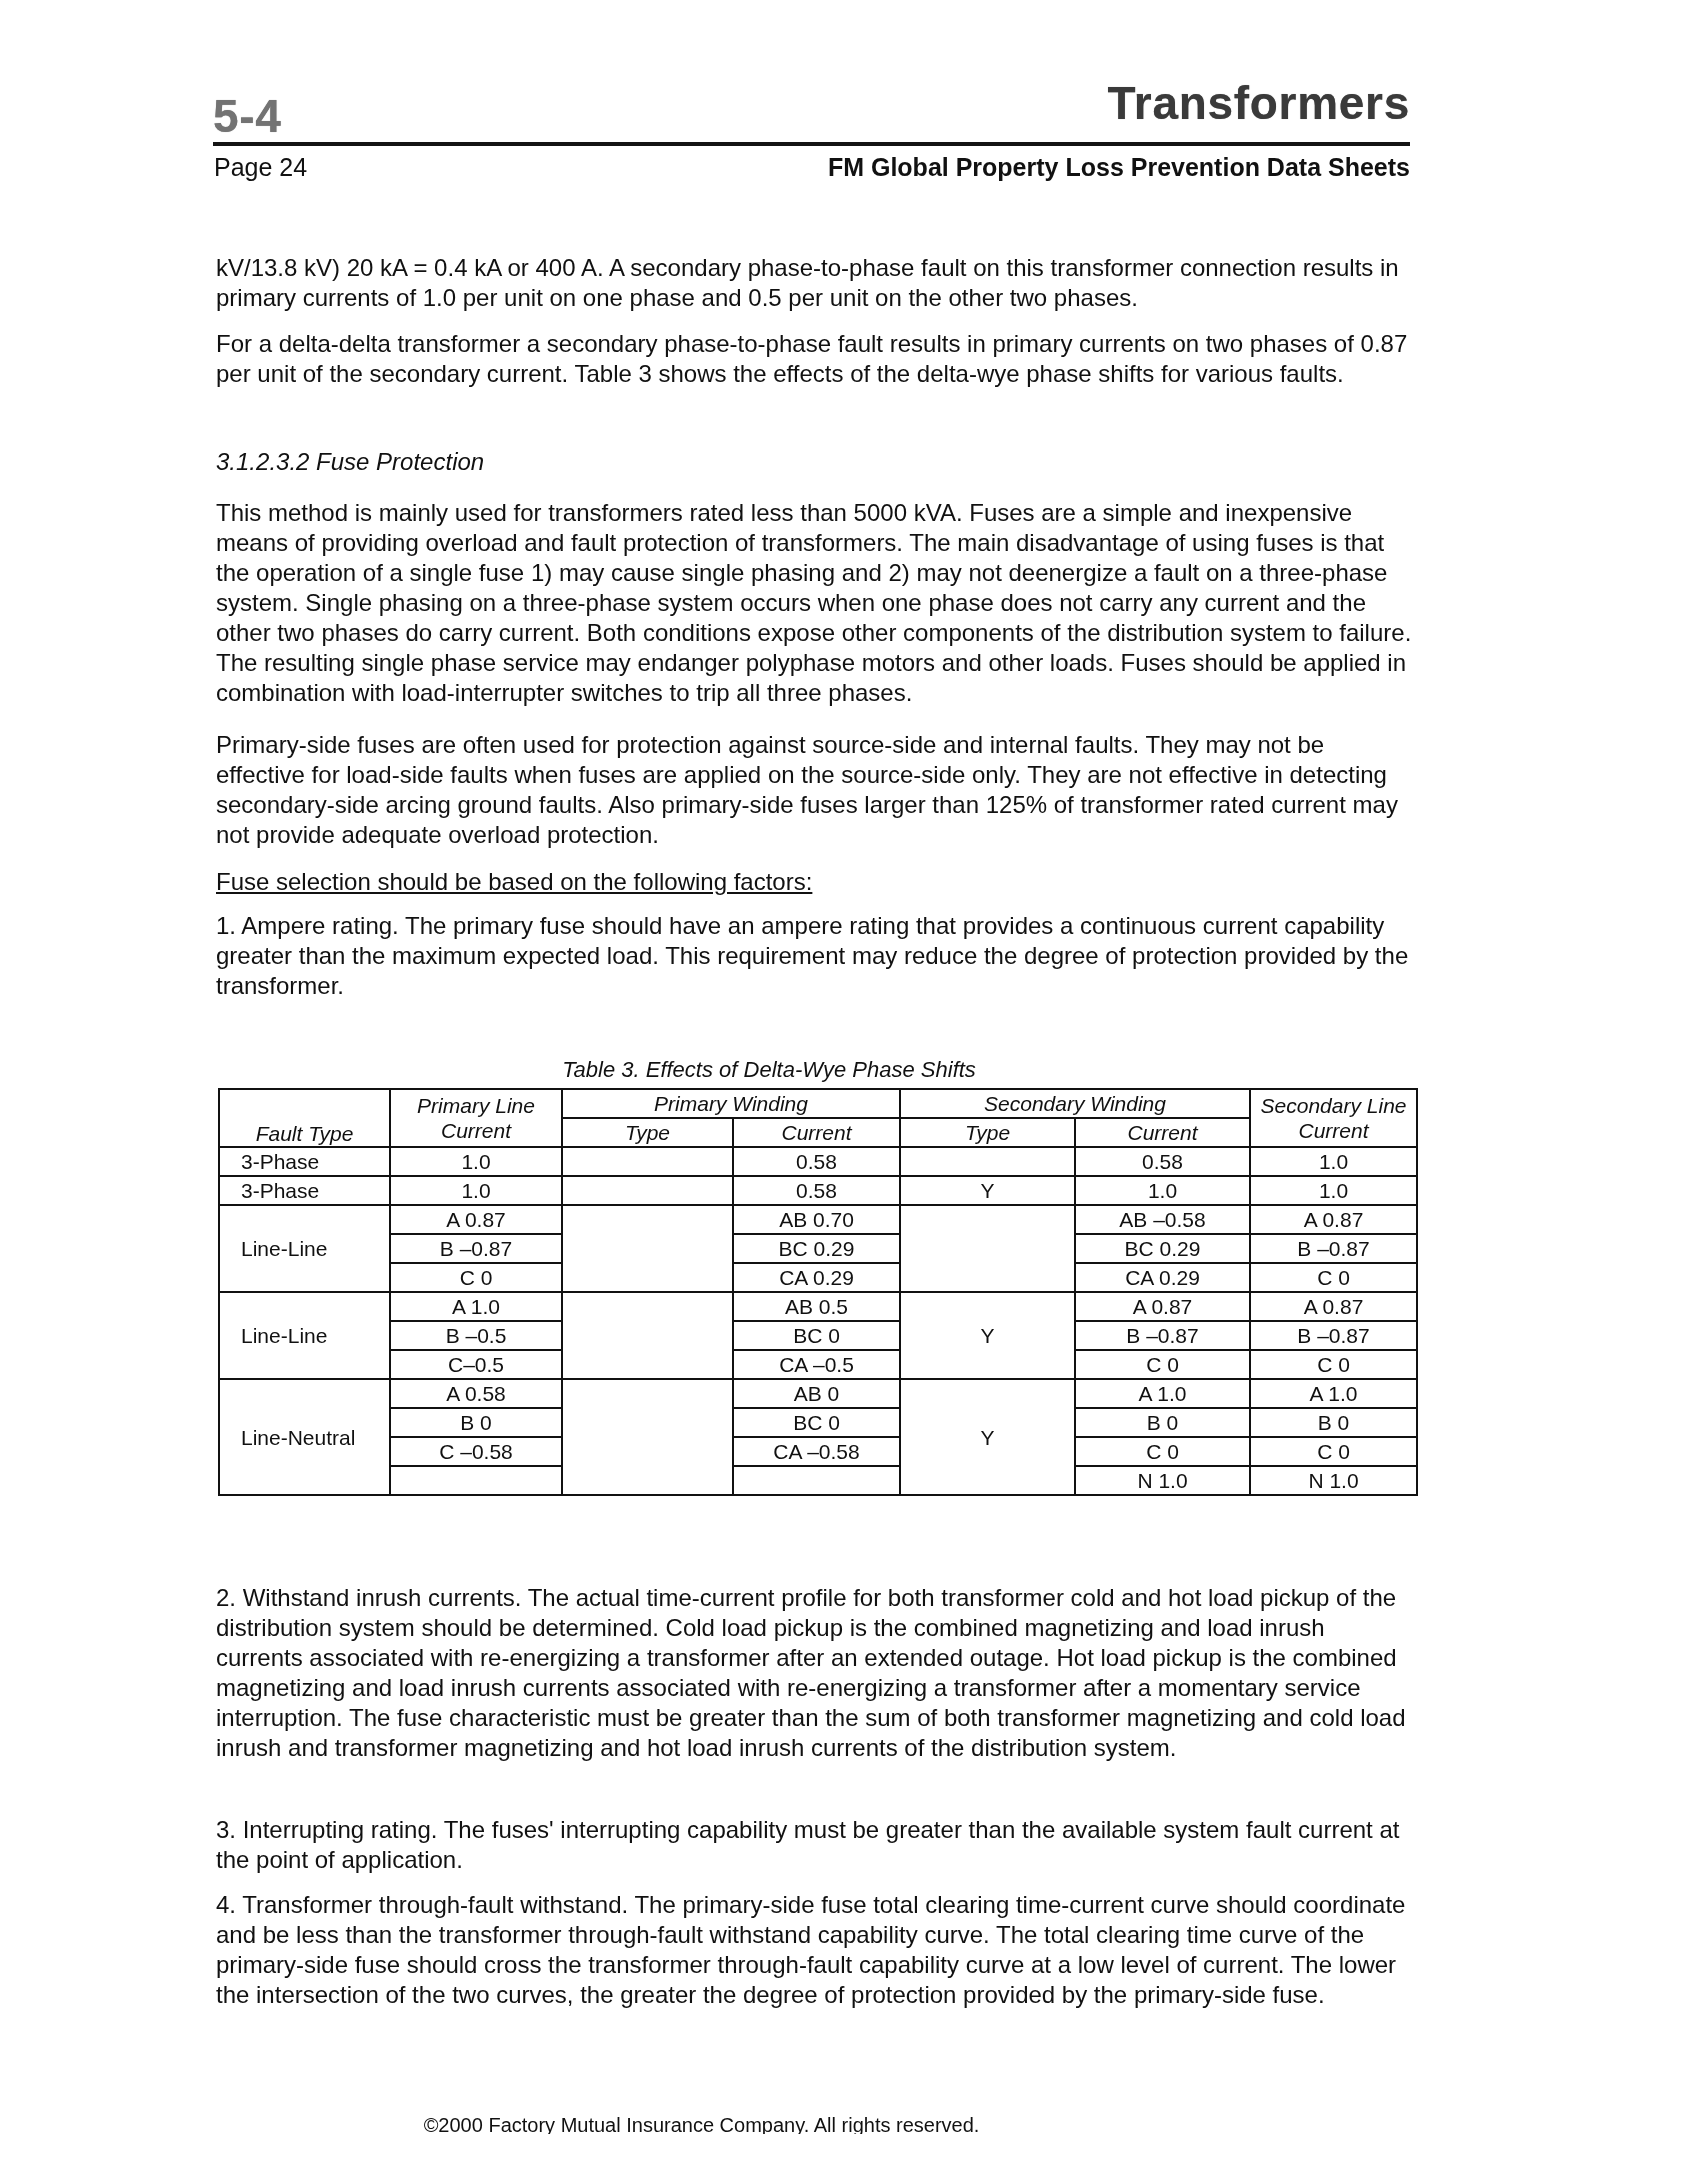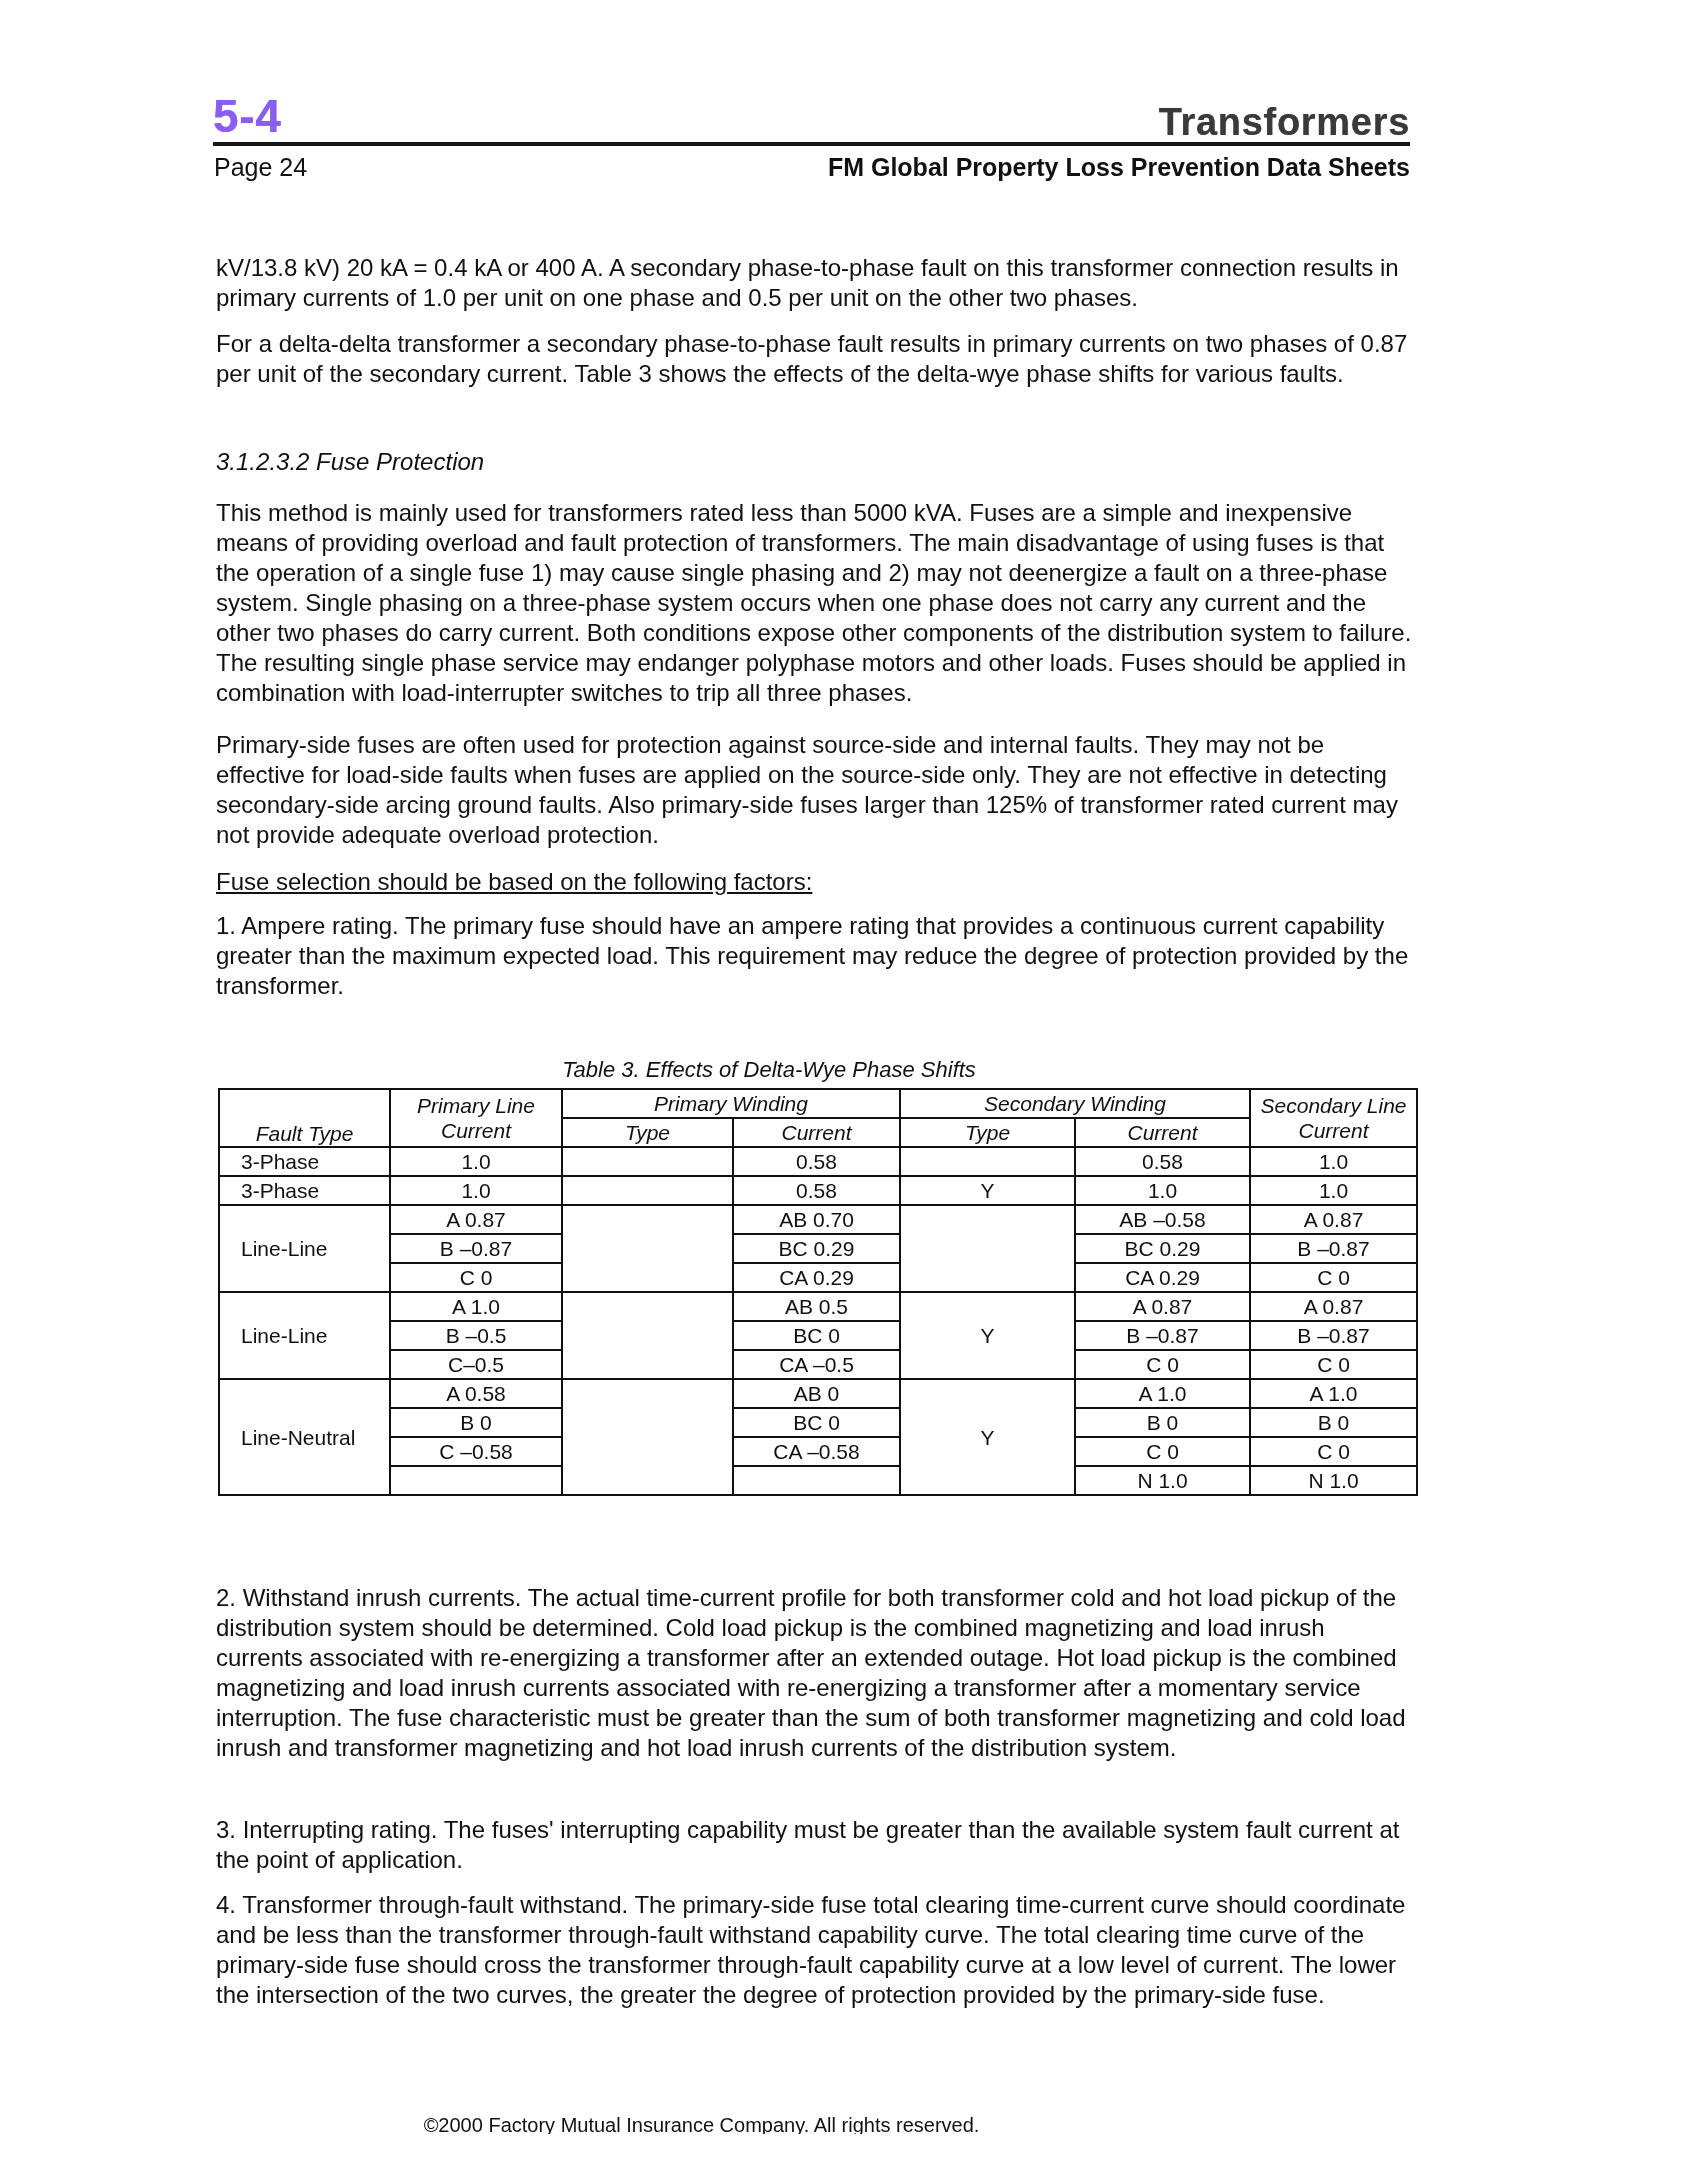--- a/index.html
+++ b/index.html
@@ -2,25 +2,25 @@
 <html style="font-size:10.6px"><head>
 <meta charset="utf-8">
 <style>
   html, body { margin: 0; padding: 0; }
   body {
     width: 1687px; height: 2183px; background: #ffffff; position: relative; overflow: hidden;
     font-family: "Liberation Sans", sans-serif; color: #111111;
   }
   .abs { position: absolute; }
   .hdr-num {
-    left: 213px; top: 89px; font-size: 46px; font-weight: bold; color: #8b5cf6; letter-spacing: 0.7px;
+    left: 213px; top: 89px; font-size: 46px; font-weight: bold; color: #737373; letter-spacing: 0.7px;
     text-shadow: 0 0 0.7px #777;
   }
   .hdr-title {
-    right: 277px; top: 101px; font-size: 38px; font-weight: bold; color: #3a3a3a; letter-spacing: 0.7px;
+    right: 277px; top: 76px; font-size: 46px; font-weight: bold; color: #3a3a3a; letter-spacing: 0.7px;
     text-shadow: 0 0 0.7px #777;
   }
   .hdr-rule { left: 213px; top: 142px; width: 1197px; height: 4px; background: #141414; }
   .hdr-page { left: 214px; top: 153px; font-size: 25px; }
   .hdr-series { right: 277px; top: 153px; font-size: 25px; font-weight: bold; }
   .body-text {
     left: 216px; width: 1201px; font-size: 24px; line-height: 30px; text-align: left; margin: 0;
   }
   .heading-italic { font-style: italic; }
   .table-caption {

